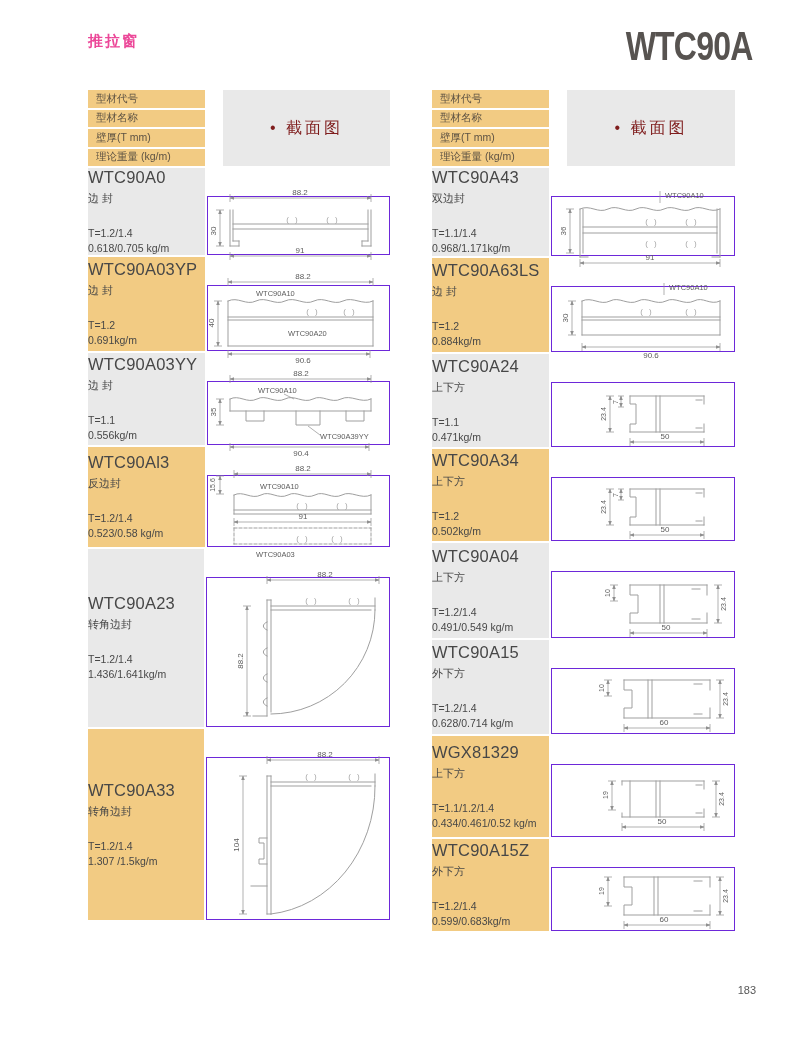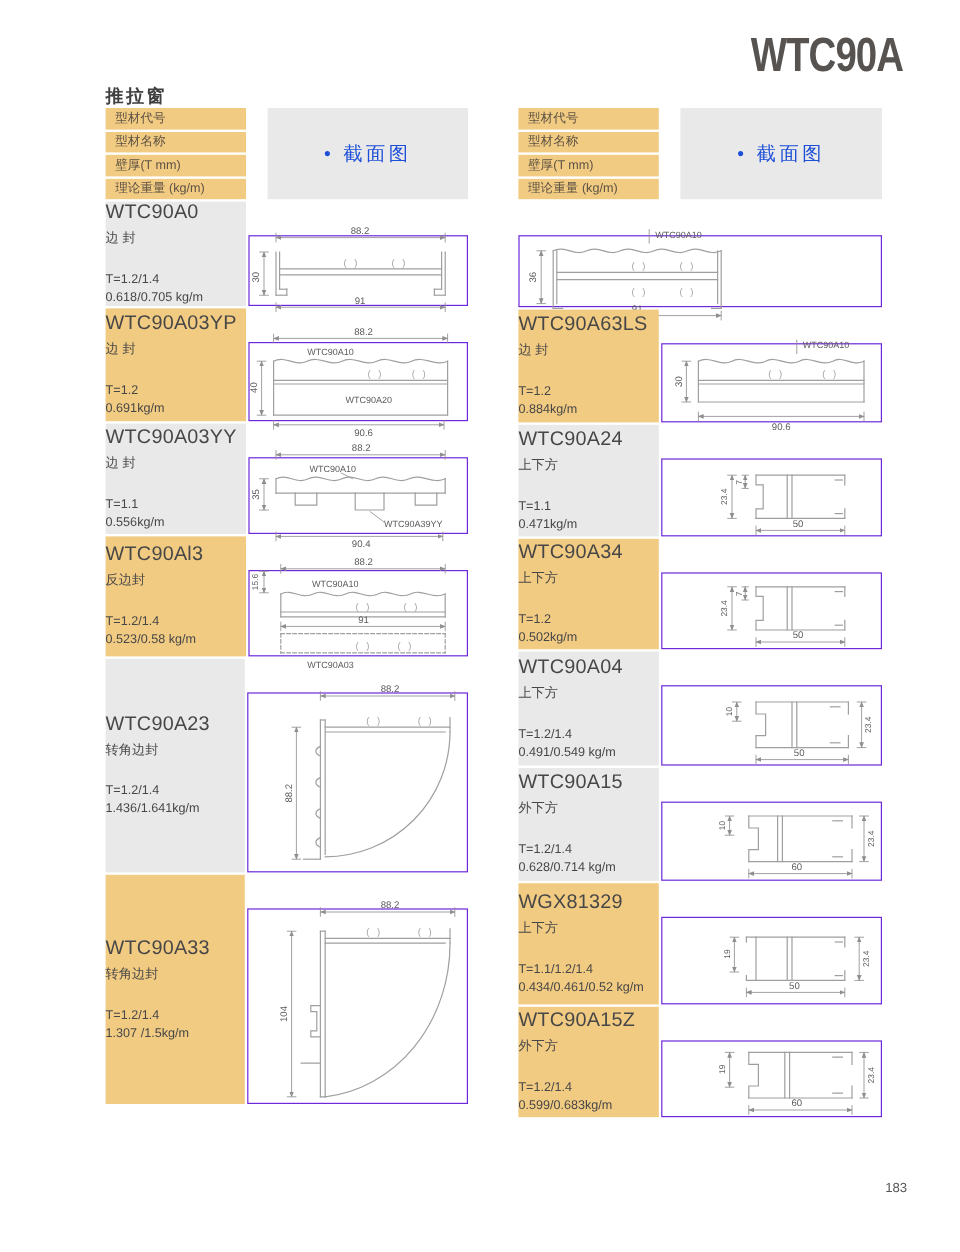--- a/index.html
+++ b/index.html
@@ -1,31 +1,31 @@
 <!DOCTYPE html>
 <html><head>
 <meta charset="utf-8">
 <style>
   html,body { margin:0; padding:0; background:#ffffff; }
   body { width:800px; height:1043px; position:relative; font-family:"Liberation Sans",sans-serif; color:#4b4b4b; }
 
-  .cat-title { position:absolute; left:88px; top:32px; font-size:15px; font-weight:bold; color:#404040; letter-spacing:2px;margin-top:39px; }
+  .cat-title { position:absolute; left:88px; top:32px; font-size:15px; font-weight:bold; color:#ec4899; letter-spacing:2px; }
   .series-title { position:absolute; right:48px; top:24px; font-size:40px; font-weight:bold; color:#575350;
                   transform:scaleX(.8); transform-origin:100% 50%; letter-spacing:-1px; }
   .page-num { position:absolute; right:44px; top:984px; font-size:11px; color:#575757; }
 
   .ptable { position:absolute; top:90px; }
   .ptable.tleft  { left:88px;  width:302px; }
   .ptable.tright { left:432px; width:303px; }
 
   .thead { display:flex; gap:18px; height:76px; margin-bottom:2px; }
   .thead-col { width:117px; display:flex; flex-direction:column; gap:2px; }
   .hcell { flex:1; background:#f2cb83; font-size:10.5px; color:#5d5243; display:flex; align-items:center; padding-left:8px; }
   .hsection { flex:1; background:#e9e9e9; display:flex; align-items:center; justify-content:center;
-              font-size:16px; color:#1d4ed8; letter-spacing:3px; }
+              font-size:16px; color:#7f1d1d; letter-spacing:3px; }
 
   .prow { display:flex; gap:2px; margin-bottom:2px; }
   .lbl { width:117px; box-sizing:border-box; display:flex; flex-direction:column; justify-content:center; }
   .lbl.gray { background:#e9e9e9; }
   .lbl.tan  { background:#f2cb83; }
   .code { font-size:16.5px; color:#474747; letter-spacing:.2px; }
   .pname { font-size:11px; color:#474747; margin-top:4px; }
   .specs { margin-top:20px; }
   .spec { font-size:10.5px; color:#474747; line-height:15px; }
 
@@ -300,20 +300,28 @@
     <div class="thead-col">
       <div class="hcell">型材代号</div>
       <div class="hcell">型材名称</div>
       <div class="hcell">壁厚(T mm)</div>
       <div class="hcell">理论重量 (kg/m)</div>
     </div>
     <div class="hsection">• 截面图</div>
   </div>
 
   <div class="prow" style="height:88px">
+    <div class="lbl gray">
+      <div class="code">WTC90A43</div>
+      <div class="pname">双边封</div>
+      <div class="specs">
+          <div class="spec">T=1.1/1.4</div>
+      <div class="spec">0.968/1.171kg/m</div>
+        </div>
+    </div>
     <div class="dcell">
       <svg class="dg" width="182" height="86" viewBox="0 0 182 86">
         <line class="dm" x1="108" y1="8" x2="108" y2="20"></line>
         <text class="pl" x="113" y="15">WTC90A10</text>
         <path class="pf" d="M28,26 c10,-5 18,5 28,0 c10,-5 18,5 28,0 c10,-5 18,5 28,0 c10,-5 18,5 28,0 c10,-5 18,5 28,0"></path>
         <line class="pf" x1="28" y1="26" x2="28" y2="74"></line>
           <line class="pf" x1="31" y1="26" x2="31" y2="70"></line>
         <line class="pf" x1="28" y1="74" x2="36" y2="74"></line>
         <line class="pf" x1="168" y1="26" x2="168" y2="74"></line>
           <line class="pf" x1="165" y1="26" x2="165" y2="70"></line>

